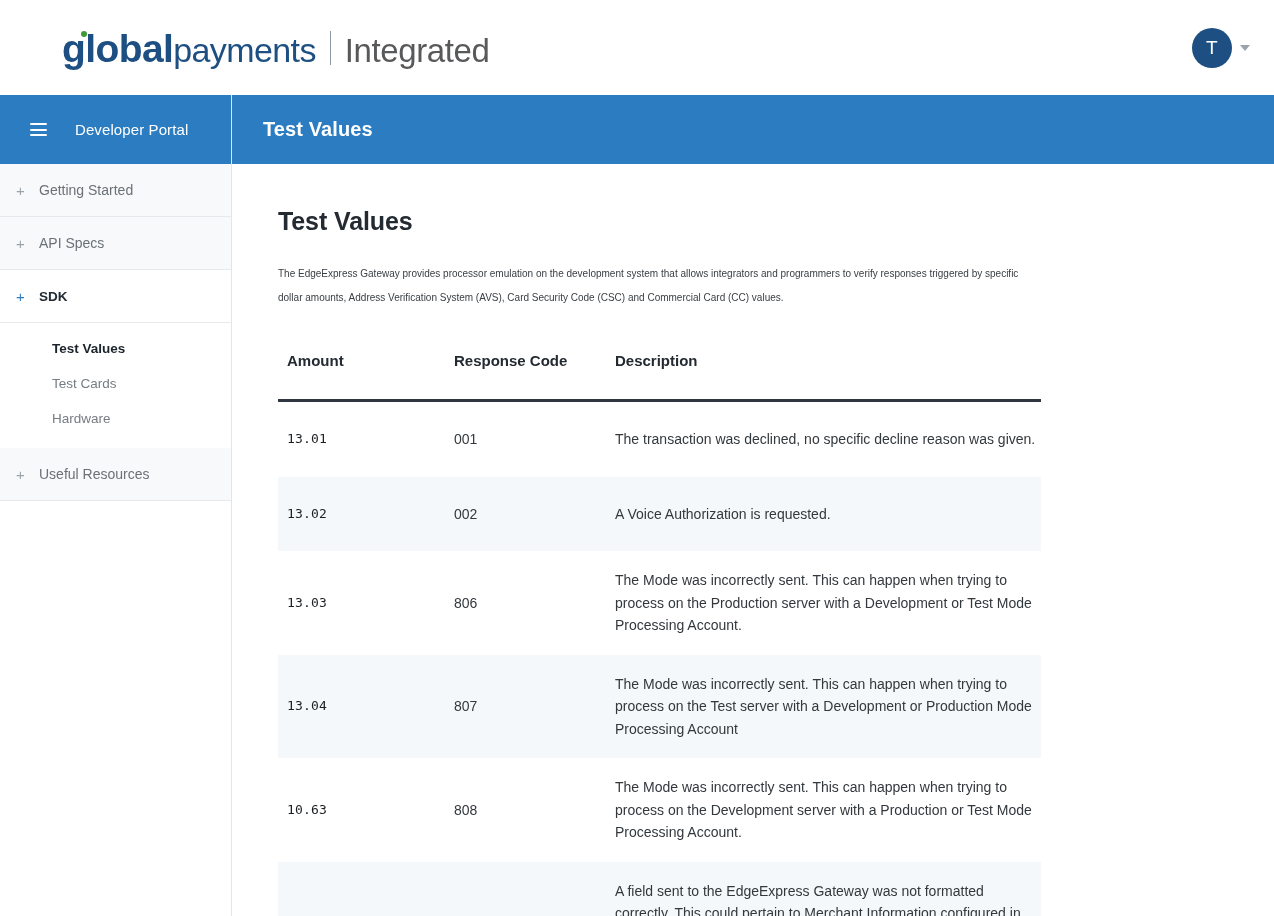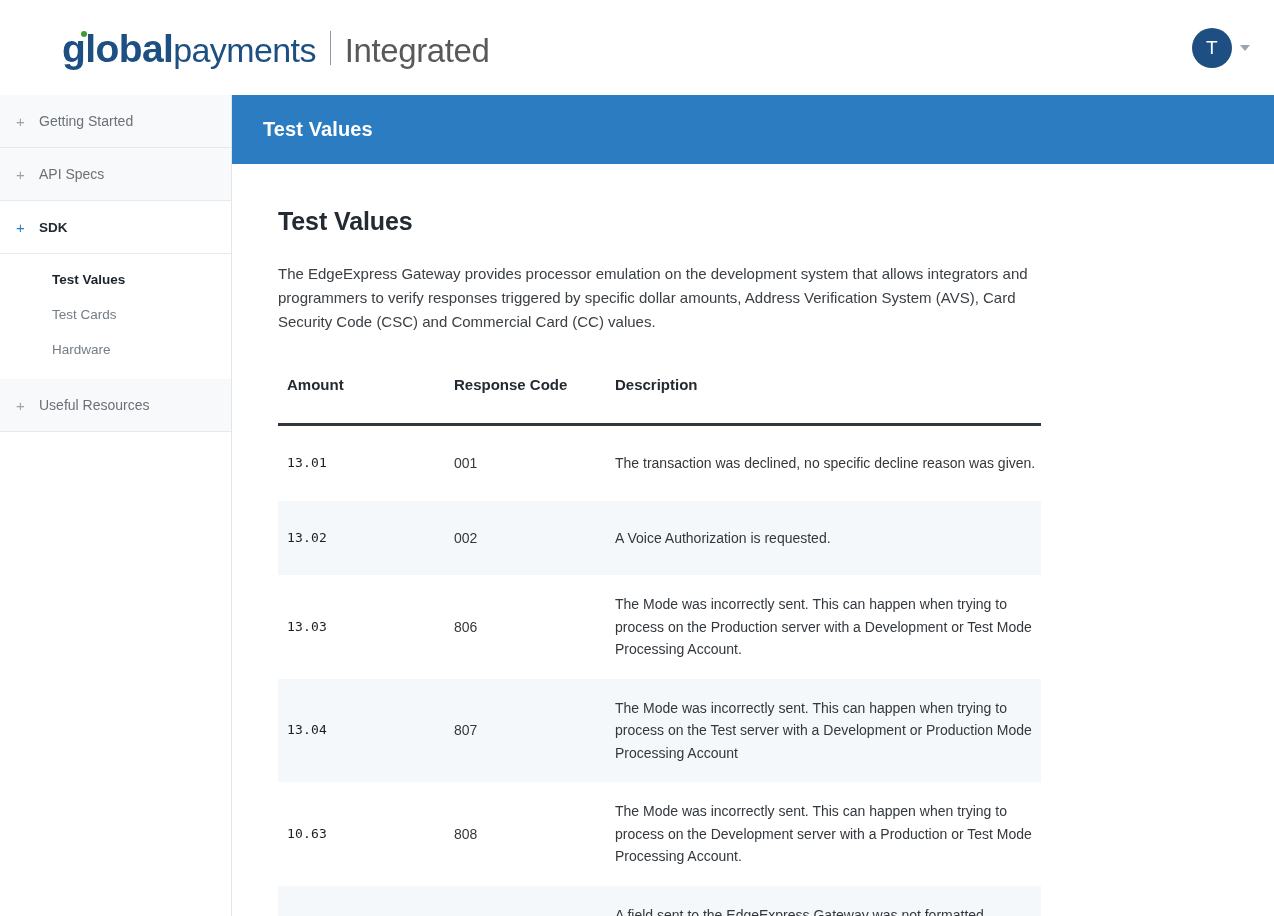--- a/index.html
+++ b/index.html
@@ -213,21 +213,21 @@
   .page-title {
     margin: 0;
     padding-top: 43px;
     font-size: 25px;
     font-weight: bold;
     color: #242a31;
     letter-spacing: -0.1px;
   }
   .intro {
     margin: 26px 0 0 0;
-    font-size: 15px;
+    font-size: 10px;
     line-height: 24px;
     color: #3b4045;
     max-width: 768px;
   }
 
   
   table.values {
     margin-top: 42px;
     border-collapse: collapse;
     width: 763px;
@@ -279,20 +279,28 @@
 
   <div class="user-area">
     <div class="avatar">T</div>
     <div class="caret"></div>
   </div>
 </div>
 
 <div class="shell">
 
   <nav class="sidebar">
+    <div class="sidebar-header">
+      <div class="hamburger">
+        <span></span>
+          <span></span>
+          <span></span>
+      </div>
+      <div class="sidebar-title">Developer Portal</div>
+    </div>
 
     <div class="nav-group">
       <div class="nav-item">
         <span class="plus">+</span>
         <span class="nav-label">Getting Started</span>
       </div>
     </div>
 
     <div class="nav-group">
       <div class="nav-item">

